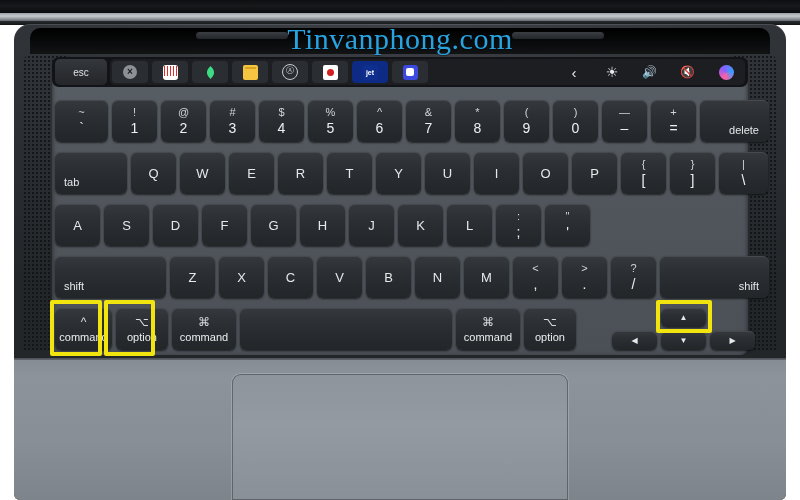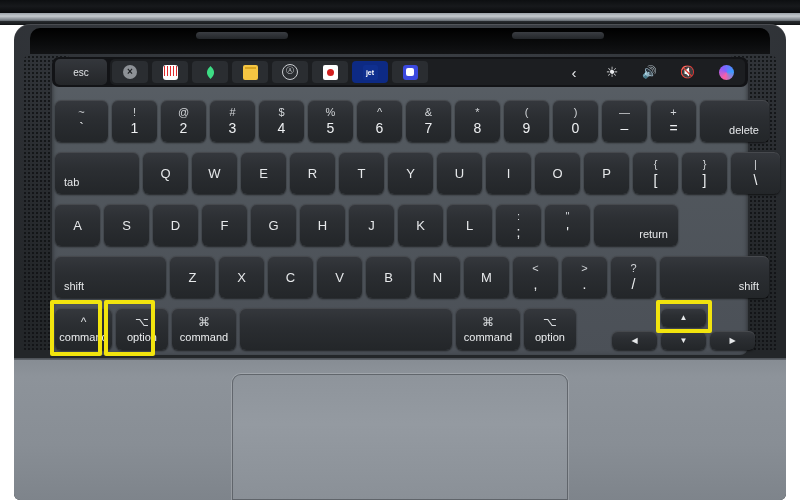--- a/index.html
+++ b/index.html
@@ -250,21 +250,21 @@
       </div>
       <div class="key dual" style="width: 45px;">
         <span class="top">+</span>
         <span class="bot">=</span>
       </div>
       <div class="key br" style="width: 69px; justify-content: flex-end;">
         <span class="lbl">delete</span>
       </div>
     </div>
   <div class="row" id="row-top_alpha" style="top:152px;left:55px">
-      <div class="key bl" style="width: 84px;">
+      <div class="key bl" style="width: 72px;">
         <span class="lbl">tab</span>
       </div>
       <div class="key" style="width: 45px;">
         <span class="lbl">Q</span>
       </div>
       <div class="key" style="width: 45px;">
         <span class="lbl">W</span>
       </div>
       <div class="key" style="width: 45px;">
         <span class="lbl">E</span>
@@ -331,23 +331,20 @@
       <div class="key" style="width: 45px;">
         <span class="lbl">L</span>
       </div>
       <div class="key dual" style="width: 45px;">
         <span class="top">:</span>
         <span class="bot">;</span>
       </div>
       <div class="key dual" style="width: 45px;">
         <span class="top">"</span>
         <span class="bot">'</span>
-      </div>
-      <div class="key br" style="width: 84px;">
-        <span class="lbl">return</span>
       </div>
     </div>
   <div class="row" id="row-bottom_alpha" style="top:256px;left:55px">
       <div class="key bl" style="width: 111px;">
         <span class="lbl">shift</span>
       </div>
       <div class="key" style="width: 45px;">
         <span class="lbl">Z</span>
       </div>
       <div class="key" style="width: 45px;">
@@ -426,13 +423,14 @@
   <div class="palm-seam"></div>
   <div class="palmrest"></div>
   <div class="trackpad"></div>
 
   <div id="highlight-layer">
       <div class="hl" style="left: 50px; top: 300px; width: 52px; height: 56px; border-color: rgb(242, 228, 14);"></div>
       <div class="hl" style="left: 104px; top: 300px; width: 51px; height: 56px; border-color: rgb(242, 228, 14);"></div>
       <div class="hl" style="left: 656px; top: 300px; width: 56px; height: 33px; border-color: rgb(242, 228, 14);"></div>
     </div>
 
+  <div class="wm">Tinvanphong.com</div>
 </div>
 
 </body></html>

